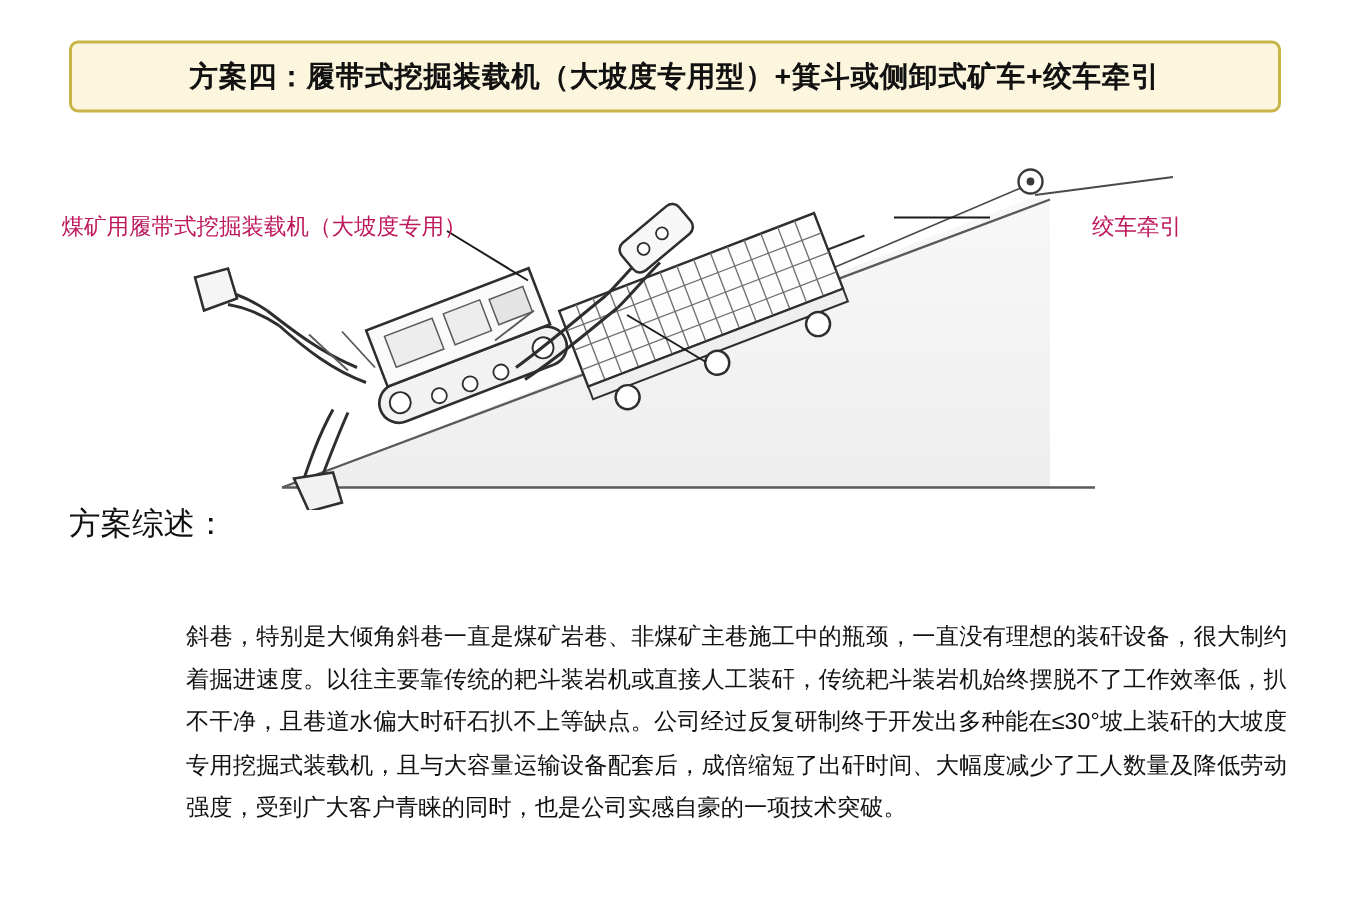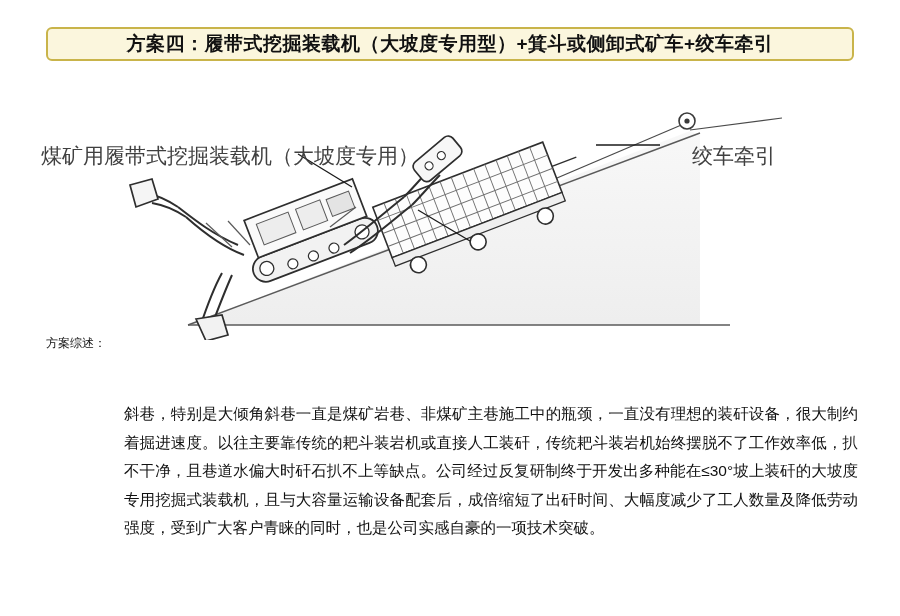--- a/index.html
+++ b/index.html
@@ -20,21 +20,21 @@
     width: 900px;
     height: 616px;
   }
 
   
   .title-banner {
     position: absolute;
     left: 46px;
     top: 27px;
     width: 808px;
-    height: 34px;
+    height: 48px;
     background: #fbf6dd;
     border: 2px solid #c9b44a;
     border-radius: 6px;
     display: flex;
     align-items: center;
     justify-content: center;
     box-sizing: border-box;
   }
   .title-text {
     font-size: 19px;
@@ -52,46 +52,46 @@
     width: 900px;
     height: 245px;
   }
   .illustration svg {
     display: block;
   }
 
   
   .callout {
     position: absolute;
-    font-size: 21px;
-    color: #404040;
+    font-size: 15px;
+    color: #be185d;
     white-space: nowrap;
   }
   .callout-left {
     left: 41px;
     top: 142px;
   }
   .callout-winch {
-    left: 692px;
+    left: 728px;
     top: 142px;
   }
   .callout-car {
     left: 490px;
     top: 228px;
   }
 
   
   .summary {
     position: absolute;
     left: 46px;
     top: 335px;
     width: 812px;
   }
   .summary-heading {
-    font-size: 12px;
+    font-size: 21px;
     color: #111111;
     margin-bottom: 9px;
   }
   .summary-body {
     font-size: 15.5px;
     line-height: 28.5px;
     color: #111111;
     text-align: justify;
     text-justify: inter-character;
     padding-left: 78px;

